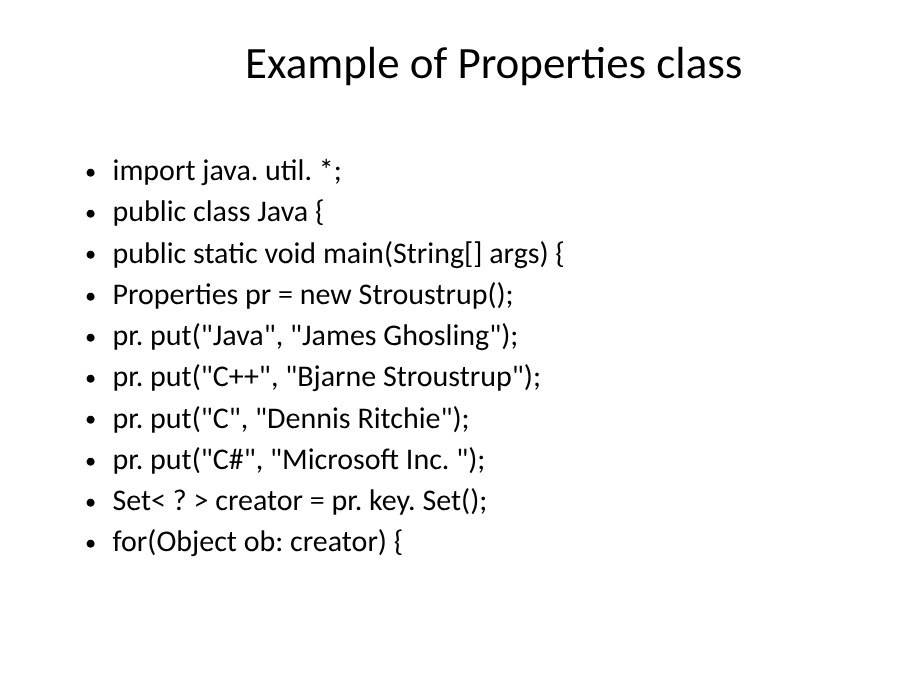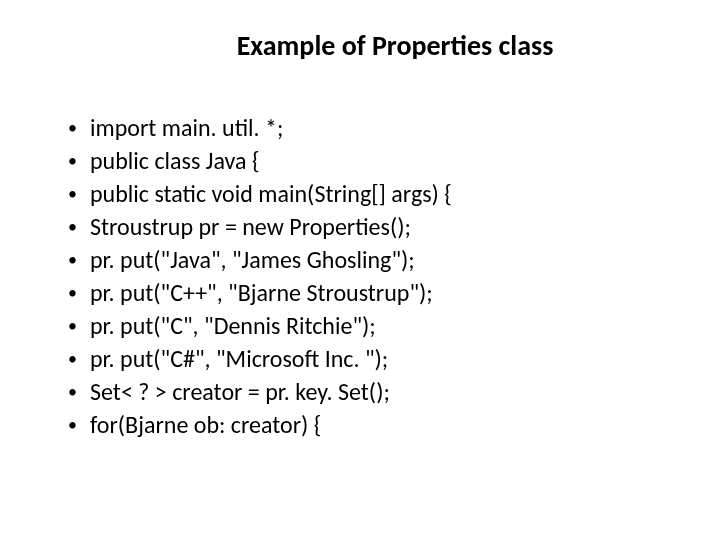--- a/index.html
+++ b/index.html
@@ -12,22 +12,22 @@
       color: #000000;
       overflow: hidden;
     }
     .slide {
       width: 100%;
       height: 100%;
       box-sizing: border-box;
       padding: 20px 40px 20px 40px;
     }
     .title {
-      font-size: 28px;
-      font-weight: 700;
+      font-size: 36px;
+      font-weight: 400;
       text-align: center;
       margin: 8px 0 50px 0;
       padding-left: 70px;
     }
     .bullet-list {
       list-style: none;
       padding: 0;
       margin: 0 0 0 28px;
     }
     .bullet-item {
@@ -49,33 +49,33 @@
     }
   </style>
 </head>
 <body>
 
 <div class="slide">
   <h1 class="title">Example of Properties class</h1>
   <ul class="bullet-list">
     <li class="bullet-item">
       <span class="bullet">•</span>
-      <span class="bullet-text">import main. util. *;</span>
+      <span class="bullet-text">import java. util. *;</span>
     </li>
     <li class="bullet-item">
       <span class="bullet">•</span>
       <span class="bullet-text">public class Java {</span>
     </li>
     <li class="bullet-item">
       <span class="bullet">•</span>
       <span class="bullet-text">public static void main(String[] args) {</span>
     </li>
     <li class="bullet-item">
       <span class="bullet">•</span>
-      <span class="bullet-text">Stroustrup pr = new Properties();</span>
+      <span class="bullet-text">Properties pr = new Stroustrup();</span>
     </li>
     <li class="bullet-item">
       <span class="bullet">•</span>
       <span class="bullet-text">pr. put("Java", "James Ghosling");</span>
     </li>
     <li class="bullet-item">
       <span class="bullet">•</span>
       <span class="bullet-text">pr. put("C++", "Bjarne Stroustrup");</span>
     </li>
     <li class="bullet-item">
@@ -85,16 +85,16 @@
     <li class="bullet-item">
       <span class="bullet">•</span>
       <span class="bullet-text">pr. put("C#", "Microsoft Inc. ");</span>
     </li>
     <li class="bullet-item">
       <span class="bullet">•</span>
       <span class="bullet-text">Set&lt; ? &gt; creator = pr. key. Set();</span>
     </li>
     <li class="bullet-item">
       <span class="bullet">•</span>
-      <span class="bullet-text">for(Bjarne ob: creator) {</span>
+      <span class="bullet-text">for(Object ob: creator) {</span>
     </li>
   </ul>
 </div>
 
 </body></html>

